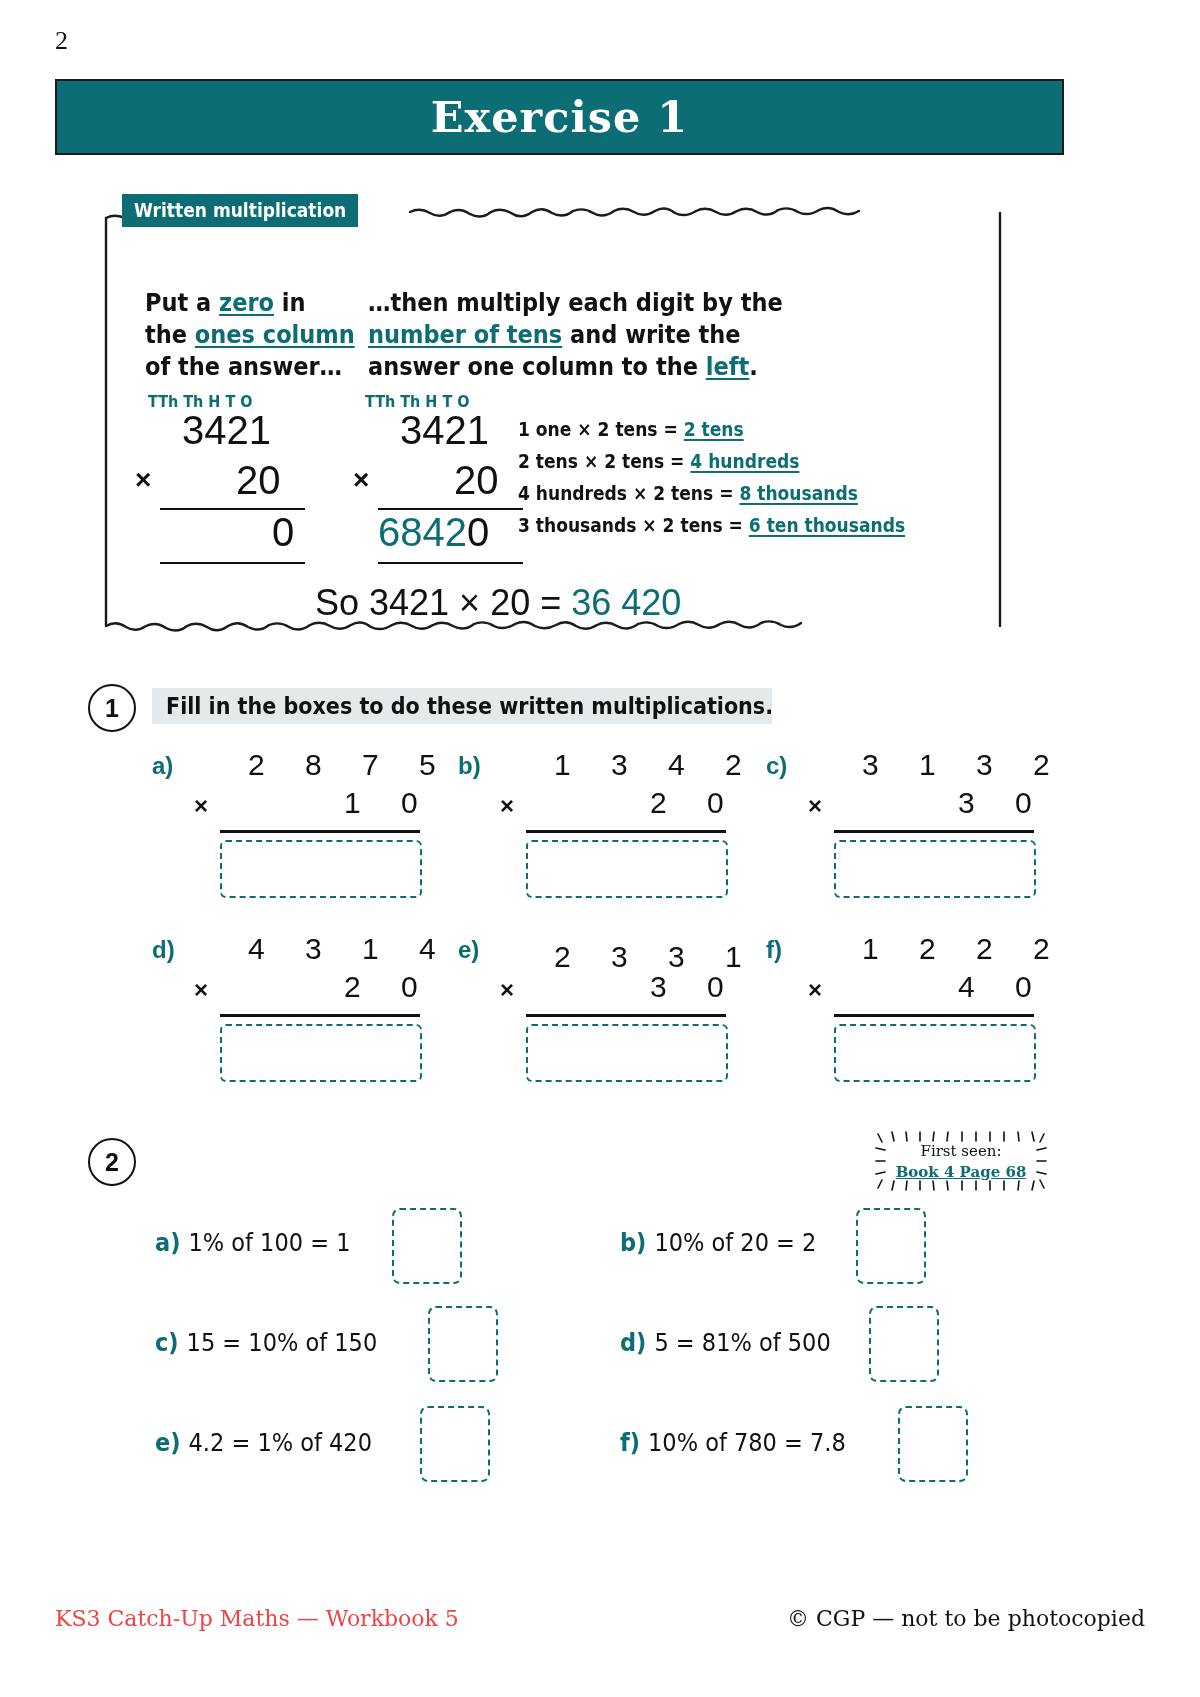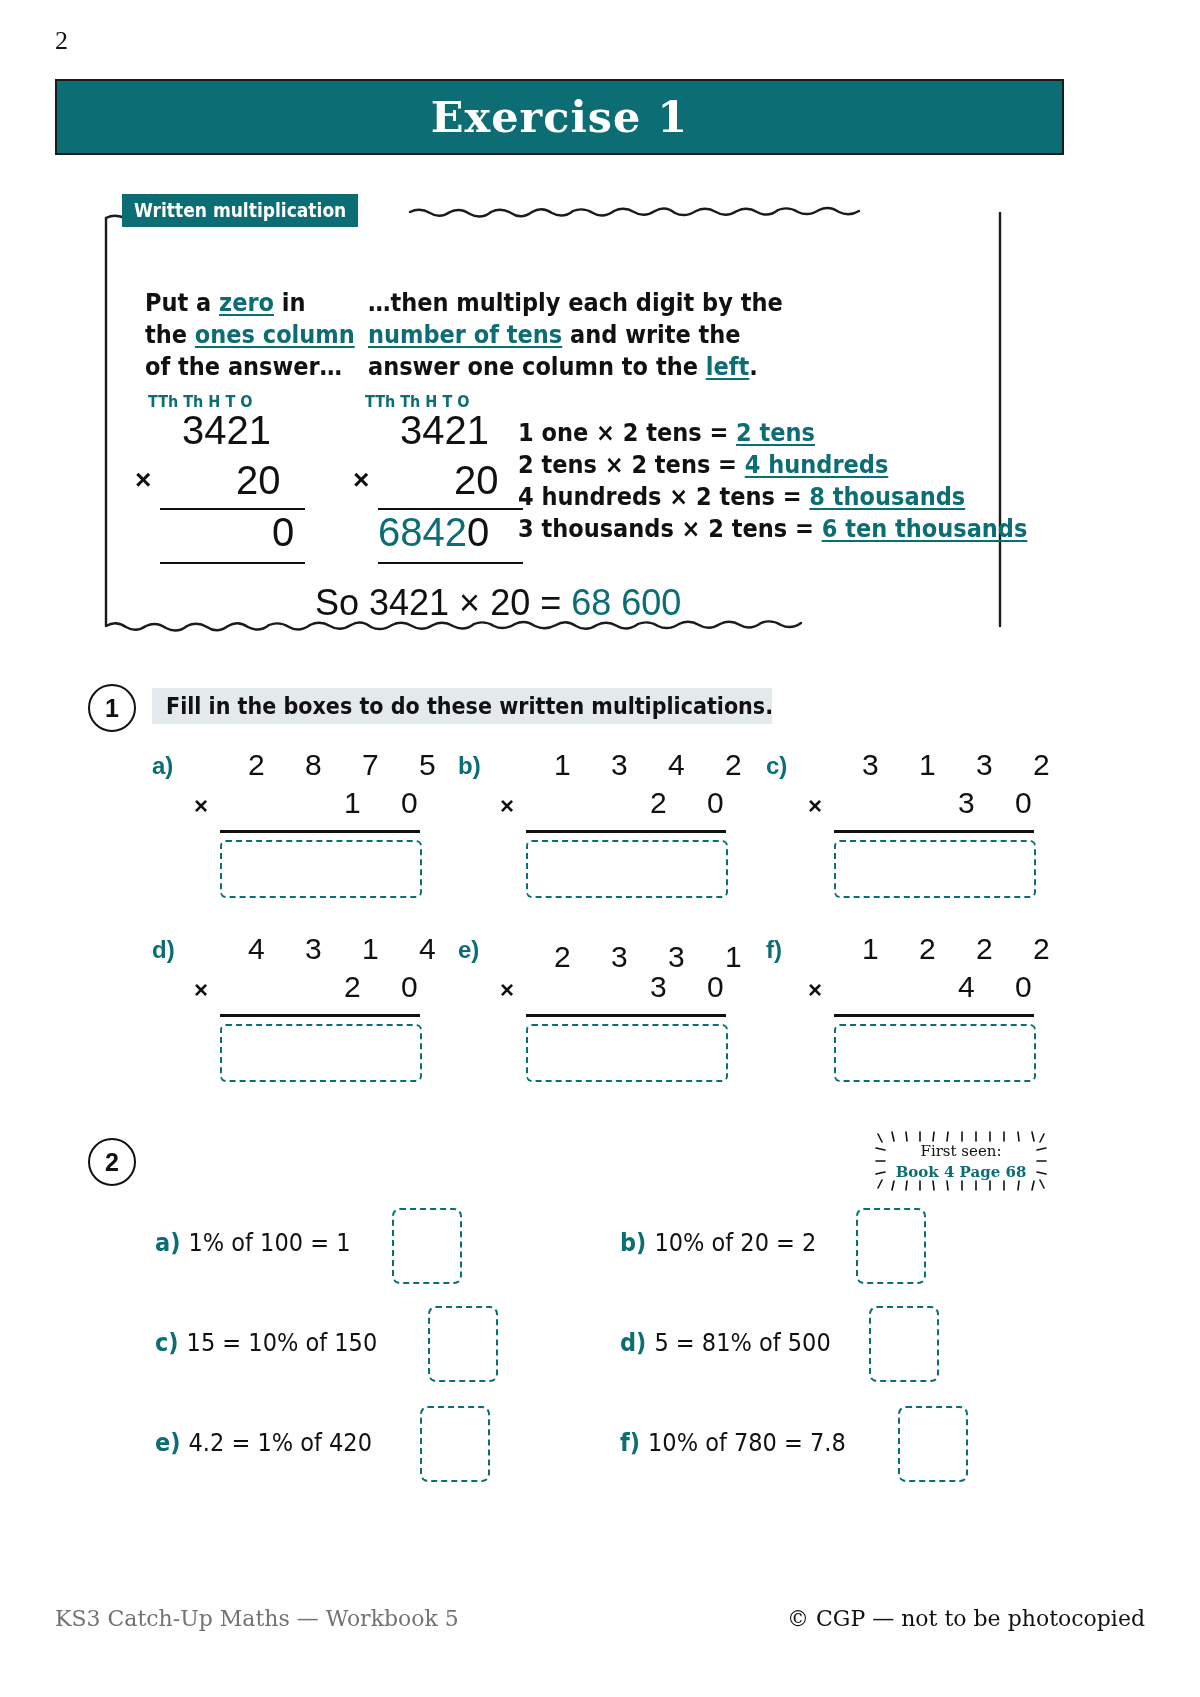--- a/index.html
+++ b/index.html
@@ -42,21 +42,21 @@
   .lead{left:45px;top:40px;font-size:26px;}
   .col-l{left:45px;font-size:25px;}
   .col-r{left:268px;font-size:25px;}
 
   
   .pv{position:absolute;color:#0c6e74;font-weight:bold;font-size:16px;letter-spacing:0px;white-space:nowrap;}
 
   .sum{position:absolute;font-size:40px;color:#111;white-space:nowrap;font-weight:400;}
   .rule{position:absolute;height:2px;background:#111;}
 
-  .expl{position:absolute;font-size:25px;font-weight:bold;color:#111;white-space:nowrap;}
+  .expl{position:absolute;font-size:19px;font-weight:bold;color:#111;white-space:nowrap;}
 
   .so{position:absolute;left:215px;top:386px;font-size:36px;color:#111;white-space:nowrap;}
 
   
   .qcircle{
     position:absolute;width:44px;height:44px;border:2.5px solid #111;border-radius:50%;
     display:flex;align-items:center;justify-content:center;
     font-size:25px;font-weight:bold;color:#111;
   }
   .qbar{
@@ -82,21 +82,21 @@
   }
   .stamp .s1{font-size:15px;color:#111;}
   .stamp .s2{font-size:15px;color:#0c6e74;font-weight:bold;margin-top:3px;}
 
   
   .st{position:absolute;font-size:25px;color:#111;white-space:nowrap;}
   .st .sl{color:#0c6e74;font-weight:bold;margin-right:8px;}
   .tickbox{position:absolute;border:2.5px dashed #0c6e74;border-radius:8px;}
 
   
-  .footer-l{position:absolute;left:55px;top:1606px;font-size:22px;color:#737373;font-family:"DejaVu Serif",serif;}
+  .footer-l{position:absolute;left:55px;top:1606px;font-size:22px;color:#ef4444;font-family:"DejaVu Serif",serif;}
   .footer-r{position:absolute;right:55px;top:1606px;font-size:22px;color:#111;font-family:"DejaVu Serif",serif;}
 </style>
 </head>
 <body>
 
 <div class="page">
 
   <div class="page-num">2</div>
 
   <div class="banner">
@@ -164,21 +164,21 @@
         <span>2 tens × 2 tens = </span><span class="u-teal">4 hundreds</span>
       </div>
       <div class="expl cgp" style="left:418px;top:286px;">
         <span>4 hundreds × 2 tens = </span><span class="u-teal">8 thousands</span>
       </div>
       <div class="expl cgp" style="left:418px;top:318px;">
         <span>3 thousands × 2 tens = </span><span class="u-teal">6 ten thousands</span>
       </div>
 
       <div class="so">
-        <span>So 3421 × 20 = </span><span class="teal">68 600</span>
+        <span>So 3421 × 20 = </span><span class="teal">36 420</span>
       </div>
     </div>
   </div>
 
   <div class="qcircle" style="left:88px;top:684px;">
     <span>1</span>
   </div>
   <div class="qbar cgp" style="left:152px;top:688px;width:592px;">
     <span>Fill in the boxes to do these written multiplications.</span>
   </div>
@@ -272,21 +272,21 @@
         <line x1="172" y1="60" x2="168" y2="52"></line>
         <line x1="4" y1="20" x2="13" y2="22"></line>
           <line x1="4" y1="33" x2="13" y2="33"></line>
         <line x1="4" y1="46" x2="13" y2="44"></line>
         <line x1="174" y1="20" x2="165" y2="22"></line>
           <line x1="174" y1="33" x2="165" y2="33"></line>
         <line x1="174" y1="46" x2="165" y2="44"></line>
       </g>
     </svg>
     <div class="s1" style="position:relative;z-index:2;">First seen:</div>
-    <div class="s2" style="position:relative;z-index:2;">Book 4 Page 68</div>
+    <div class="s2" style="position:relative;z-index:2;text-decoration:underline;">Book 4 Page 68</div>
   </div>
 
   <div class="st cgp" style="left:155px;top:1228px;">
     <span class="sl">a)</span><span>1% of 100 = 1</span>
   </div>
   <div class="tickbox" style="left:392px;top:1208px;width:66px;height:72px;"></div>
 
   <div class="st cgp" style="left:620px;top:1228px;">
     <span class="sl">b)</span><span>10% of 20 = 2</span>
   </div>

